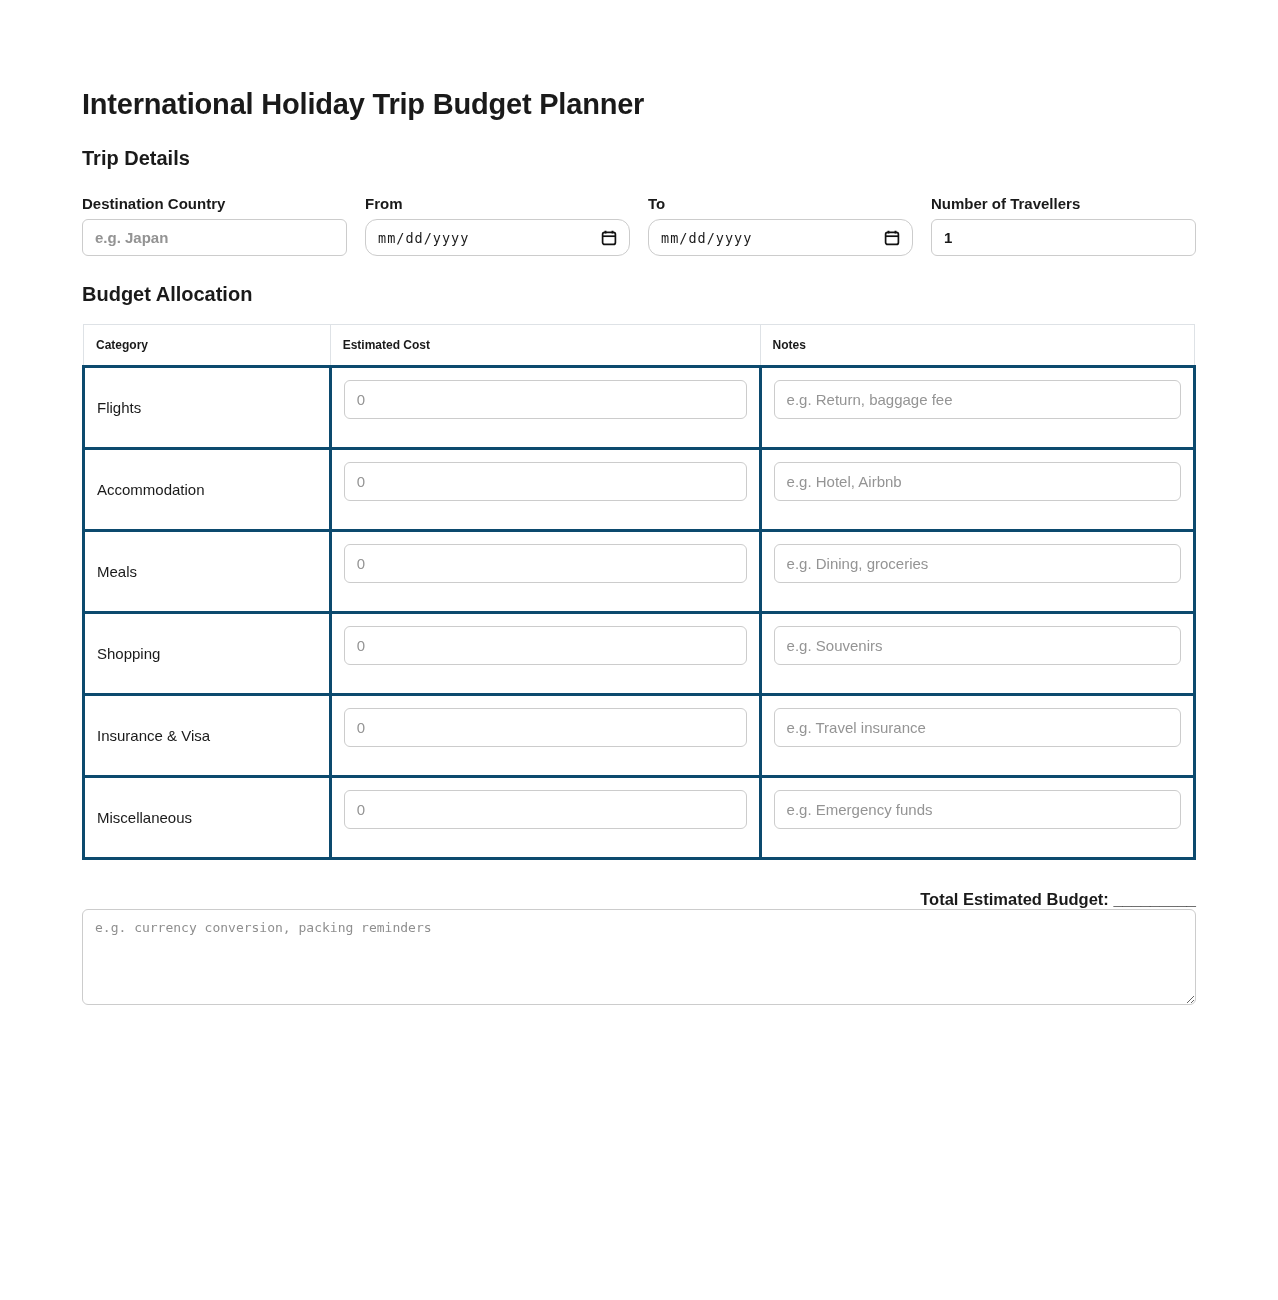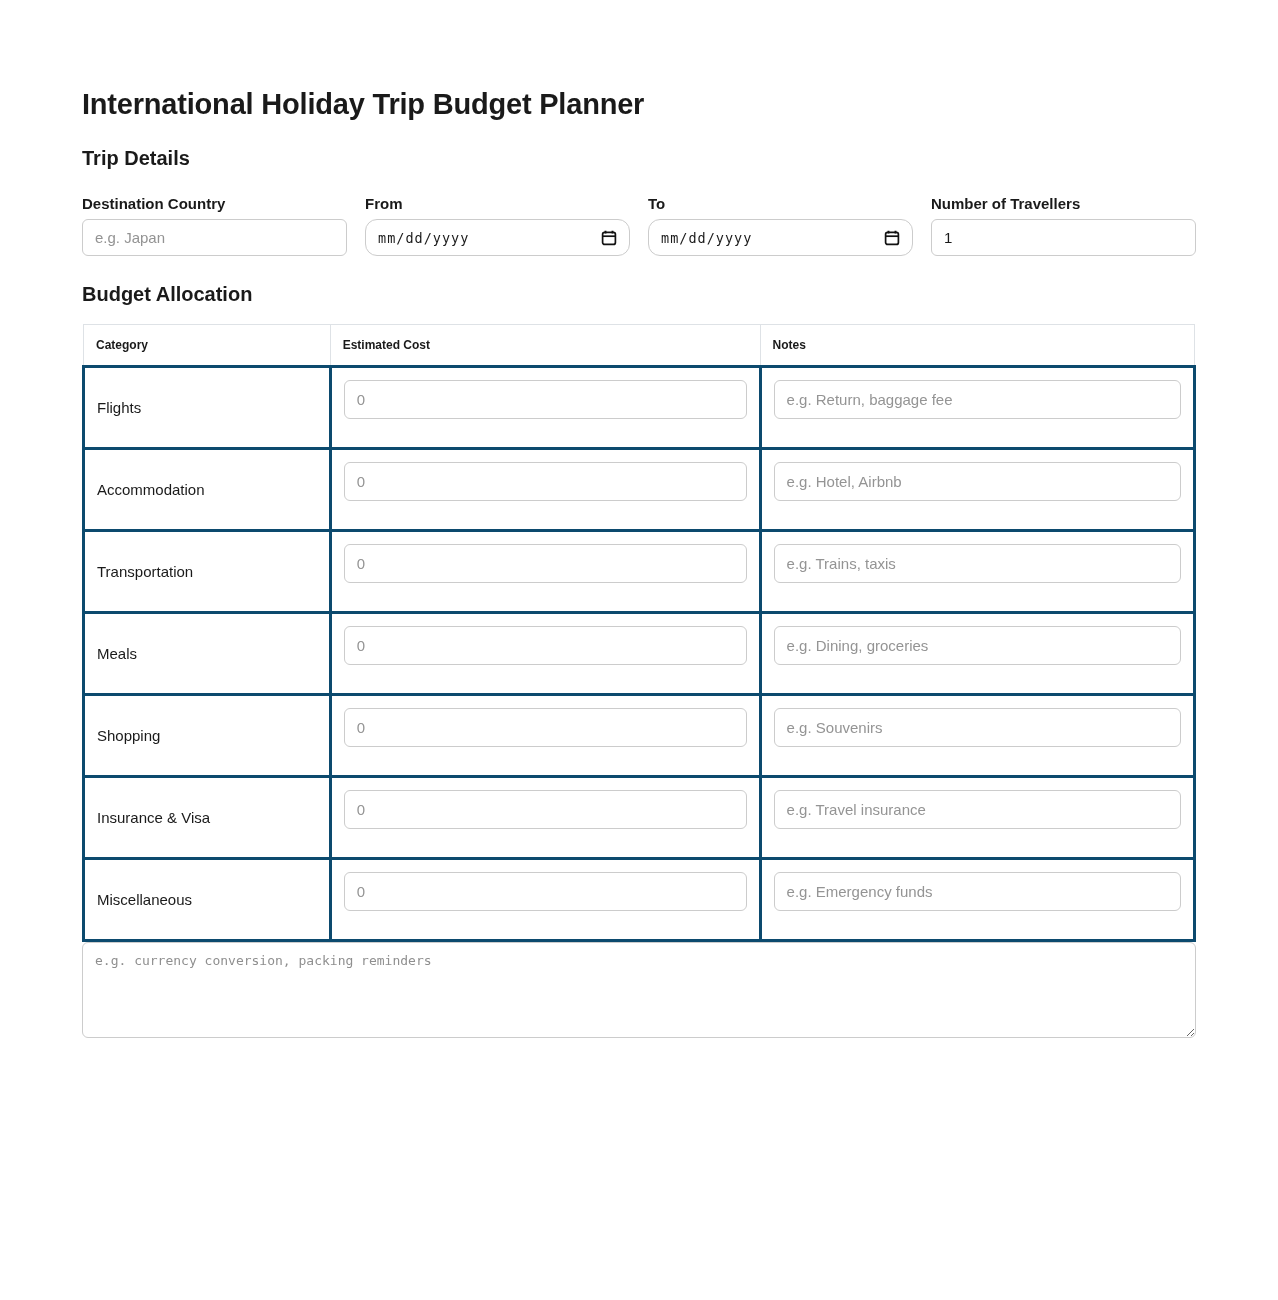--- a/index.html
+++ b/index.html
@@ -45,20 +45,21 @@
     width: 100%;
     height: 37px;
     border: 1px solid #cccccc;
     border-radius: 6px;
     padding: 0 12px;
     font-size: 15px;
     font-family: "Liberation Sans", sans-serif;
     color: #1a1a1a;
     background: #fff;
     outline: none;
+    font-weight: bold;
   }
   .text-input::placeholder { color: #939393; opacity: 1; }
 
   .date-input {
     width: 100%;
     height: 37px;
     border: 1px solid #cccccc;
     border-radius: 12px;
     padding: 0 12px;
     background: #fff;
@@ -215,29 +216,20 @@
       <tr>
         <td>Accommodation</td>
         <td>
             <input class="cell-input" type="text" placeholder="0" style="">
           </td>
         <td>
             <input class="cell-input" type="text" placeholder="e.g. Hotel, Airbnb" style="">
           </td>
       </tr>
       <tr>
-        <td>Transportation</td>
-        <td>
-            <input class="cell-input" type="text" placeholder="0" style="">
-          </td>
-        <td>
-            <input class="cell-input" type="text" placeholder="e.g. Trains, taxis" style="">
-          </td>
-      </tr>
-      <tr>
         <td>Meals</td>
         <td>
             <input class="cell-input" type="text" placeholder="0" style="">
           </td>
         <td>
             <input class="cell-input" type="text" placeholder="e.g. Dining, groceries" style="">
           </td>
       </tr>
       <tr>
         <td>Shopping</td>
@@ -262,17 +254,21 @@
         <td>
             <input class="cell-input" type="text" placeholder="0" style="">
           </td>
         <td>
             <input class="cell-input" type="text" placeholder="e.g. Emergency funds" style="">
           </td>
       </tr>
     </tbody>
   </table>
 
+  <div class="total-line">
+    <span>Total Estimated Budget:</span>
+    <span>_________</span>
+  </div>
 
 
   <textarea class="notes-textarea" placeholder="e.g. currency conversion, packing reminders" style=""></textarea>
 
 </div>
 
 </body></html>

